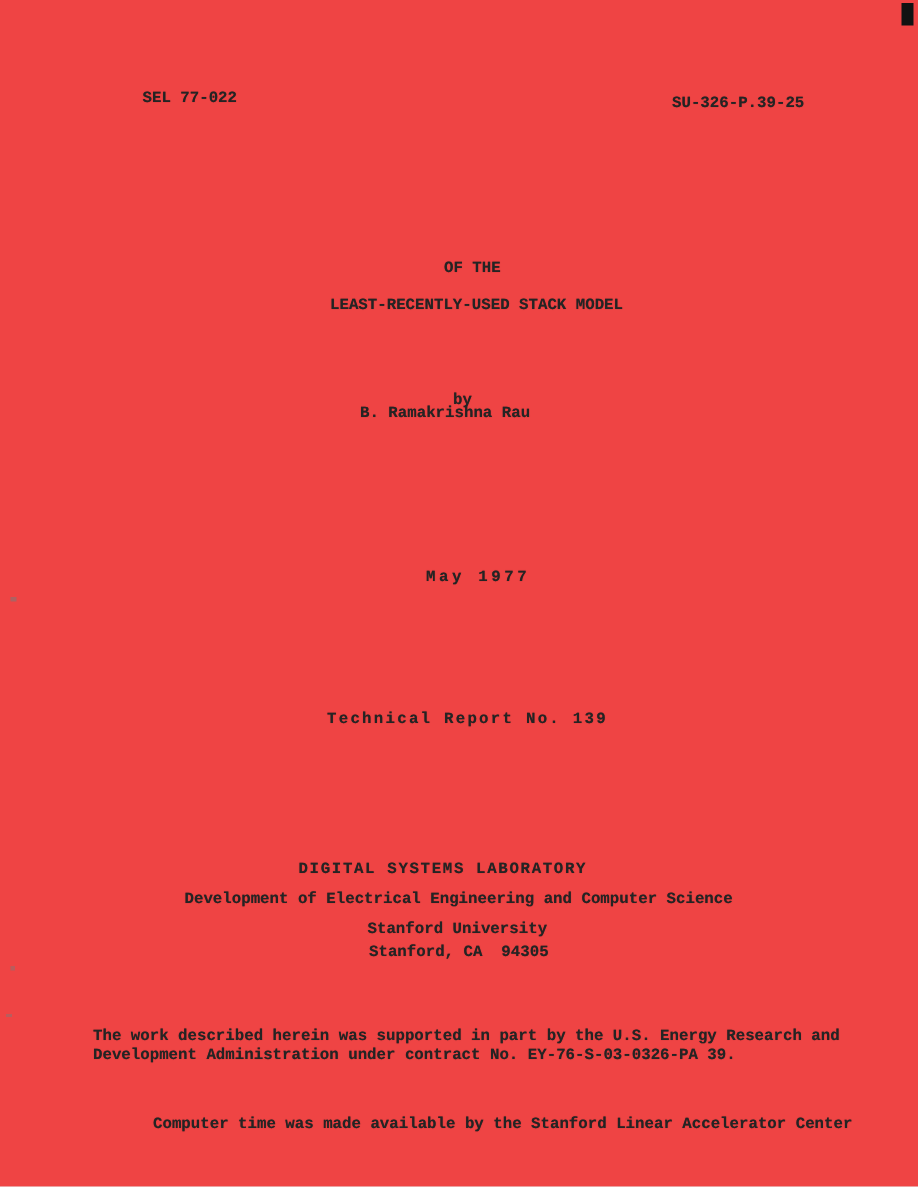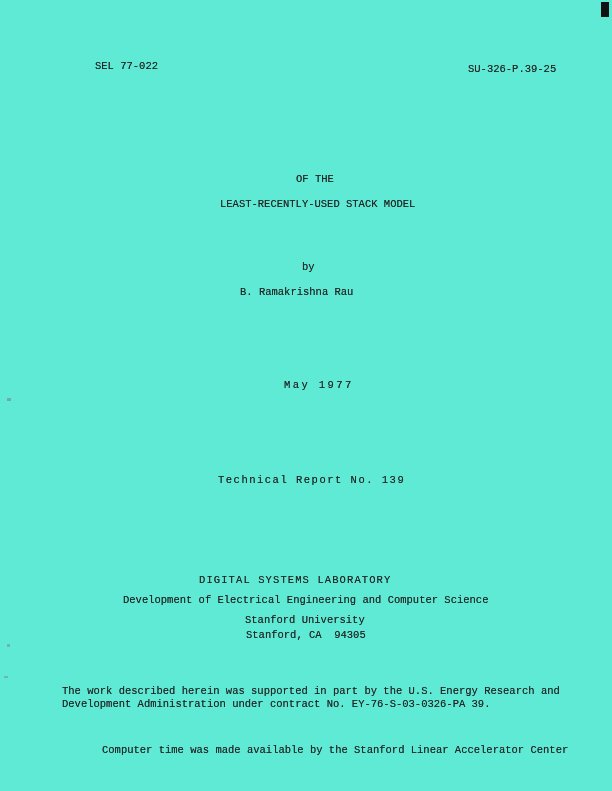--- a/index.html
+++ b/index.html
@@ -1,44 +1,45 @@
 <!DOCTYPE html>
 <html><head>
 <meta charset="utf-8">
 <style>
   html, body { margin: 0; padding: 0; background: #e9e9e9; }
   .page {
     position: relative;
     width: 612px;
     height: 791px;
     margin: 0 auto;
-    background: #5eead4;
+    background: #ef4444;
     overflow: hidden;
     font-family: "Liberation Mono", "DejaVu Sans Mono", monospace;
     color: #242424;
+    font-weight: bold;
   }
   .line {
     position: absolute;
     font-size: 10.5px;
     line-height: 13px;
     white-space: pre;
     text-shadow: 0 0 0.5px rgba(20,20,20,0.55);
   }
   .sp-date   { letter-spacing: 2.4px; }
   .sp-report { letter-spacing: 1.5px; text-align: right; }
   .sp-lab    { letter-spacing: 1.1px; }
 
   
   .pos-hleft   { left: 95px;  top: 60px; }
-  .pos-hright  { left: 448px; top: 63px; margin-left: 20px; }
+  .pos-hright  { left: 448px; top: 63px; }
   .pos-title1  { left: 232px; top: 147px; }
   .pos-title2  { left: 296px; top: 173px; }
   .pos-title3  { left: 220px; top: 198px; }
   .pos-by      { left: 302px; top: 261px; }
-  .pos-author  { left: 240px; top: 286px; text-align: right; }
+  .pos-author  { left: 240px; top: 270px; text-align: right; }
   .pos-date    { left: 284px; top: 379px; }
   .pos-report  { left: 218px; top: 474px; }
   .pos-lab     { left: 199px; top: 574px; }
   .pos-depts   { left: 123px; top: 594px; }
   .pos-univ    { left: 245px; top: 614px; }
   .pos-addr    { left: 246px; top: 629px; }
   .pos-ack1    { left: 62px;  top: 685px; }
   .pos-ack2    { left: 62px;  top: 698px; }
   .pos-ack3    { left: 62px;  top: 744px; margin-left: 40px; }
 

